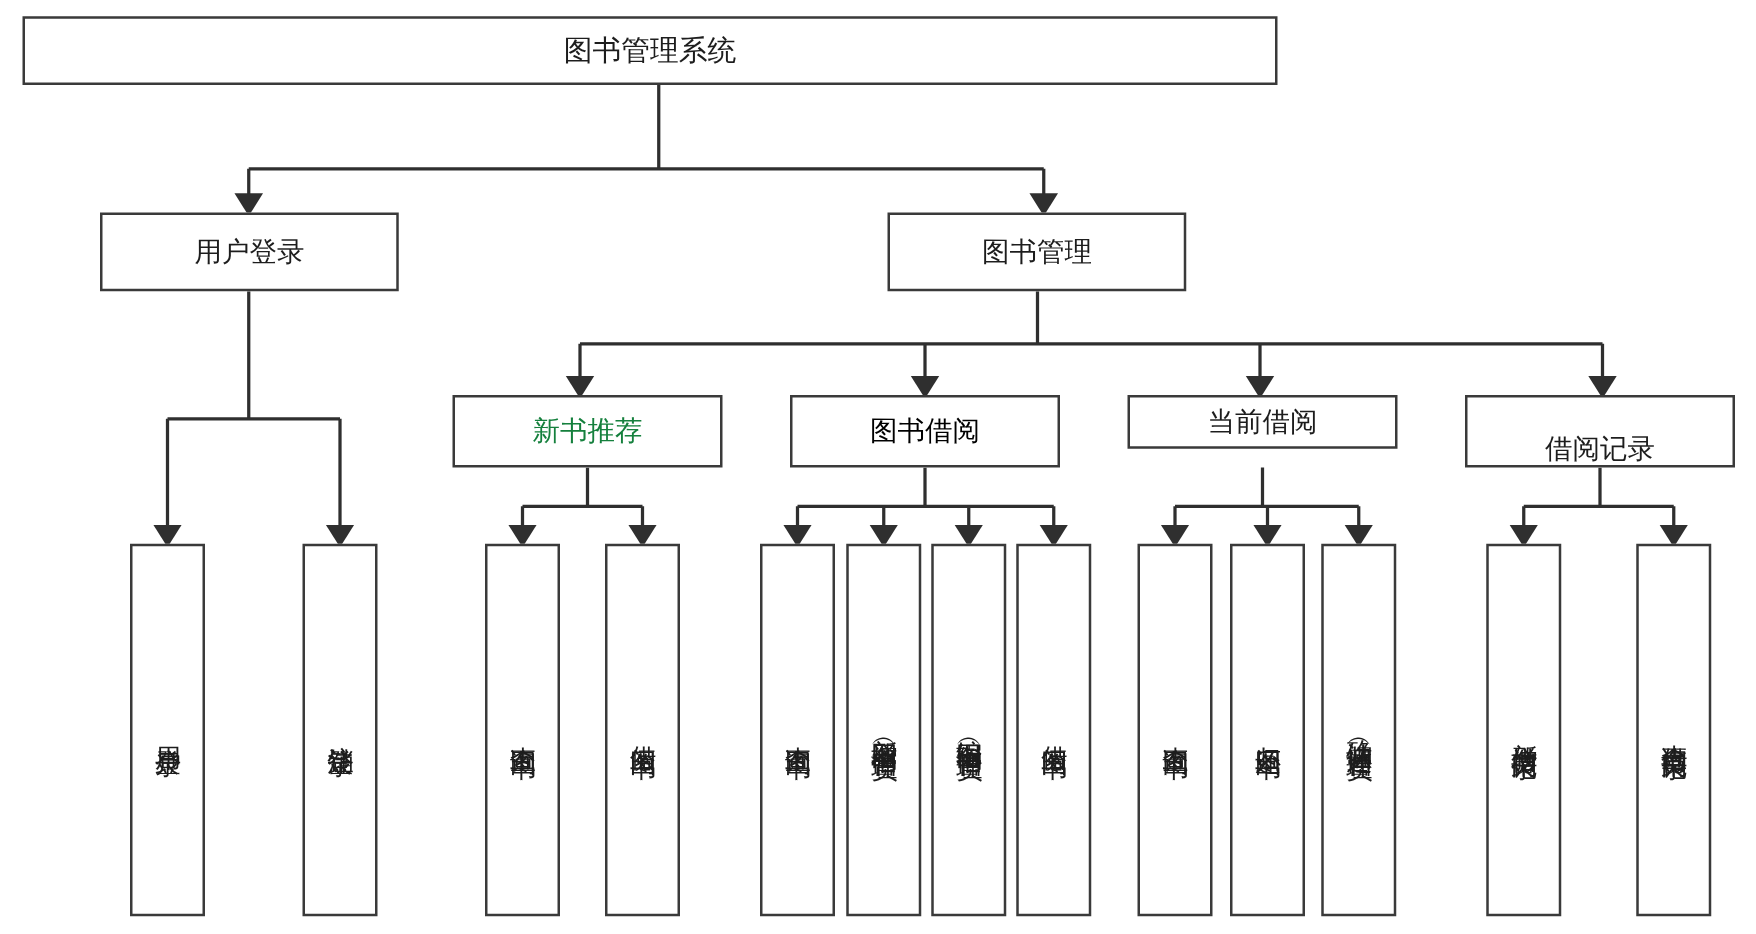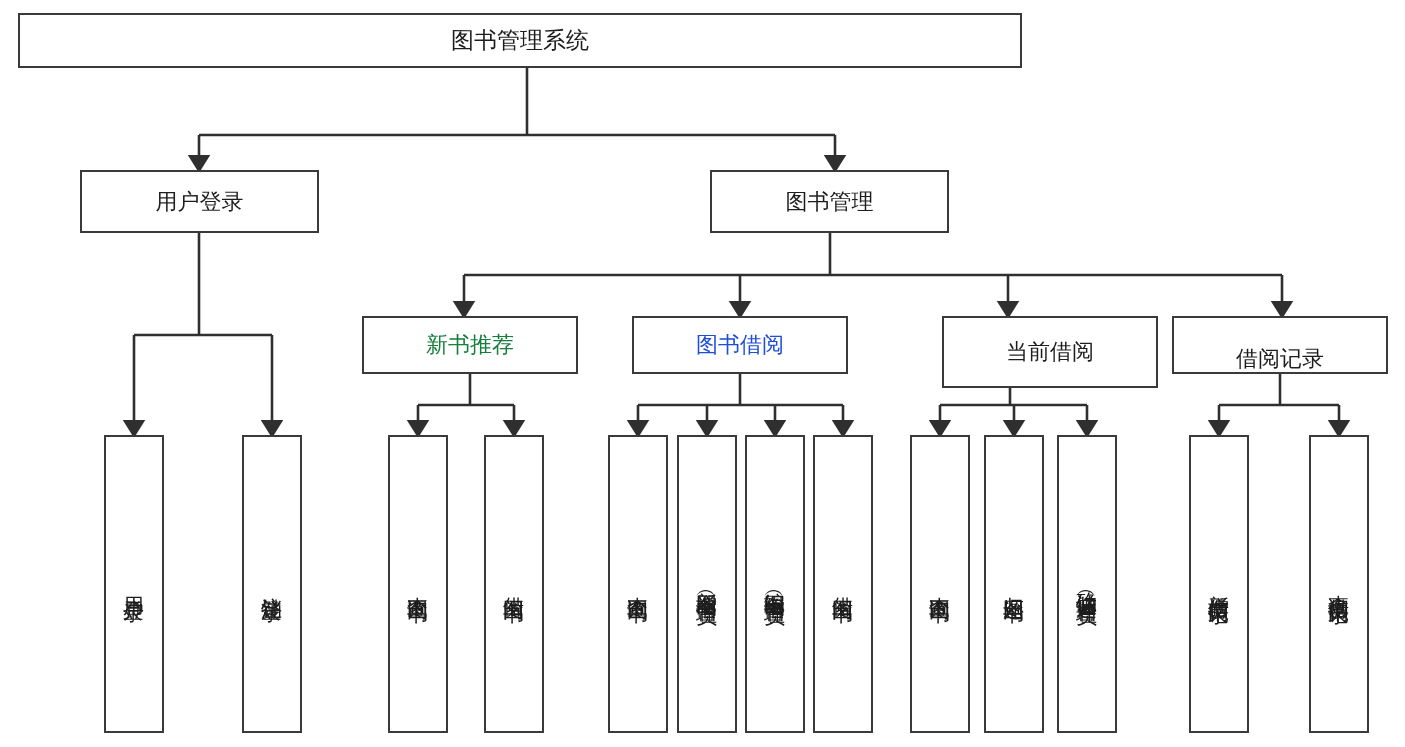--- a/index.html
+++ b/index.html
@@ -126,24 +126,24 @@
   <div class="node tier2" id="node-t2-0" style="left: 80px; top: 170px; width: 239px; height: 63px; border-color: rgb(58, 58, 58); background: rgb(255, 255, 255); color: rgb(29, 29, 29);">
     <span class="label">用户登录</span>
   </div>
   <div class="node tier2" id="node-t2-1" style="left: 710px; top: 170px; width: 239px; height: 63px; border-color: rgb(58, 58, 58); background: rgb(255, 255, 255); color: rgb(29, 29, 29);">
     <span class="label">图书管理</span>
   </div>
 
   <div class="node tier3" id="node-t3-0" style="left: 362px; top: 316px; width: 216px; height: 58px; border-color: rgb(58, 58, 58); background: rgb(255, 255, 255); color: #15803d;">
     <span class="label">新书推荐</span>
   </div>
-  <div class="node tier3" id="node-t3-1" style="left: 632px; top: 316px; width: 216px; height: 58px; border-color: rgb(58, 58, 58); background: rgb(255, 255, 255); color: #1d4ed8;">
+  <div class="node tier3" id="node-t3-1" style="left: 632px; top: 316px; width: 216px; height: 58px; border-color: rgb(58, 58, 58); background: rgb(255, 255, 255); color: #000000;">
     <span class="label">图书借阅</span>
   </div>
-  <div class="node tier3" id="node-t3-2" style="left: 942px; top: 316px; width: 216px; height: 72px; border-color: rgb(58, 58, 58); background: rgb(255, 255, 255); color: rgb(29, 29, 29); align-items: center;">
+  <div class="node tier3" id="node-t3-2" style="left: 902px; top: 316px; width: 216px; height: 43px; border-color: rgb(58, 58, 58); background: rgb(255, 255, 255); color: rgb(29, 29, 29); align-items: center;">
     <span class="label">当前借阅</span>
   </div>
   <div class="node tier3" id="node-t3-3" style="left: 1172px; top: 316px; width: 216px; height: 58px; border-color: rgb(58, 58, 58); background: rgb(255, 255, 255); color: rgb(29, 29, 29); align-items: flex-end;">
     <span class="label">借阅记录</span>
   </div>
 
   <div class="node leaf" id="node-lf-0" style="left: 104px; top: 435px; width: 60px; height: 298px; border-color: rgb(58, 58, 58); background: rgb(255, 255, 255); color: rgb(29, 29, 29);">
     <span class="label">用户登录</span>
   </div>
   <div class="node leaf" id="node-lf-1" style="left: 242px; top: 435px; width: 60px; height: 298px; border-color: rgb(58, 58, 58); background: rgb(255, 255, 255); color: rgb(29, 29, 29);">

